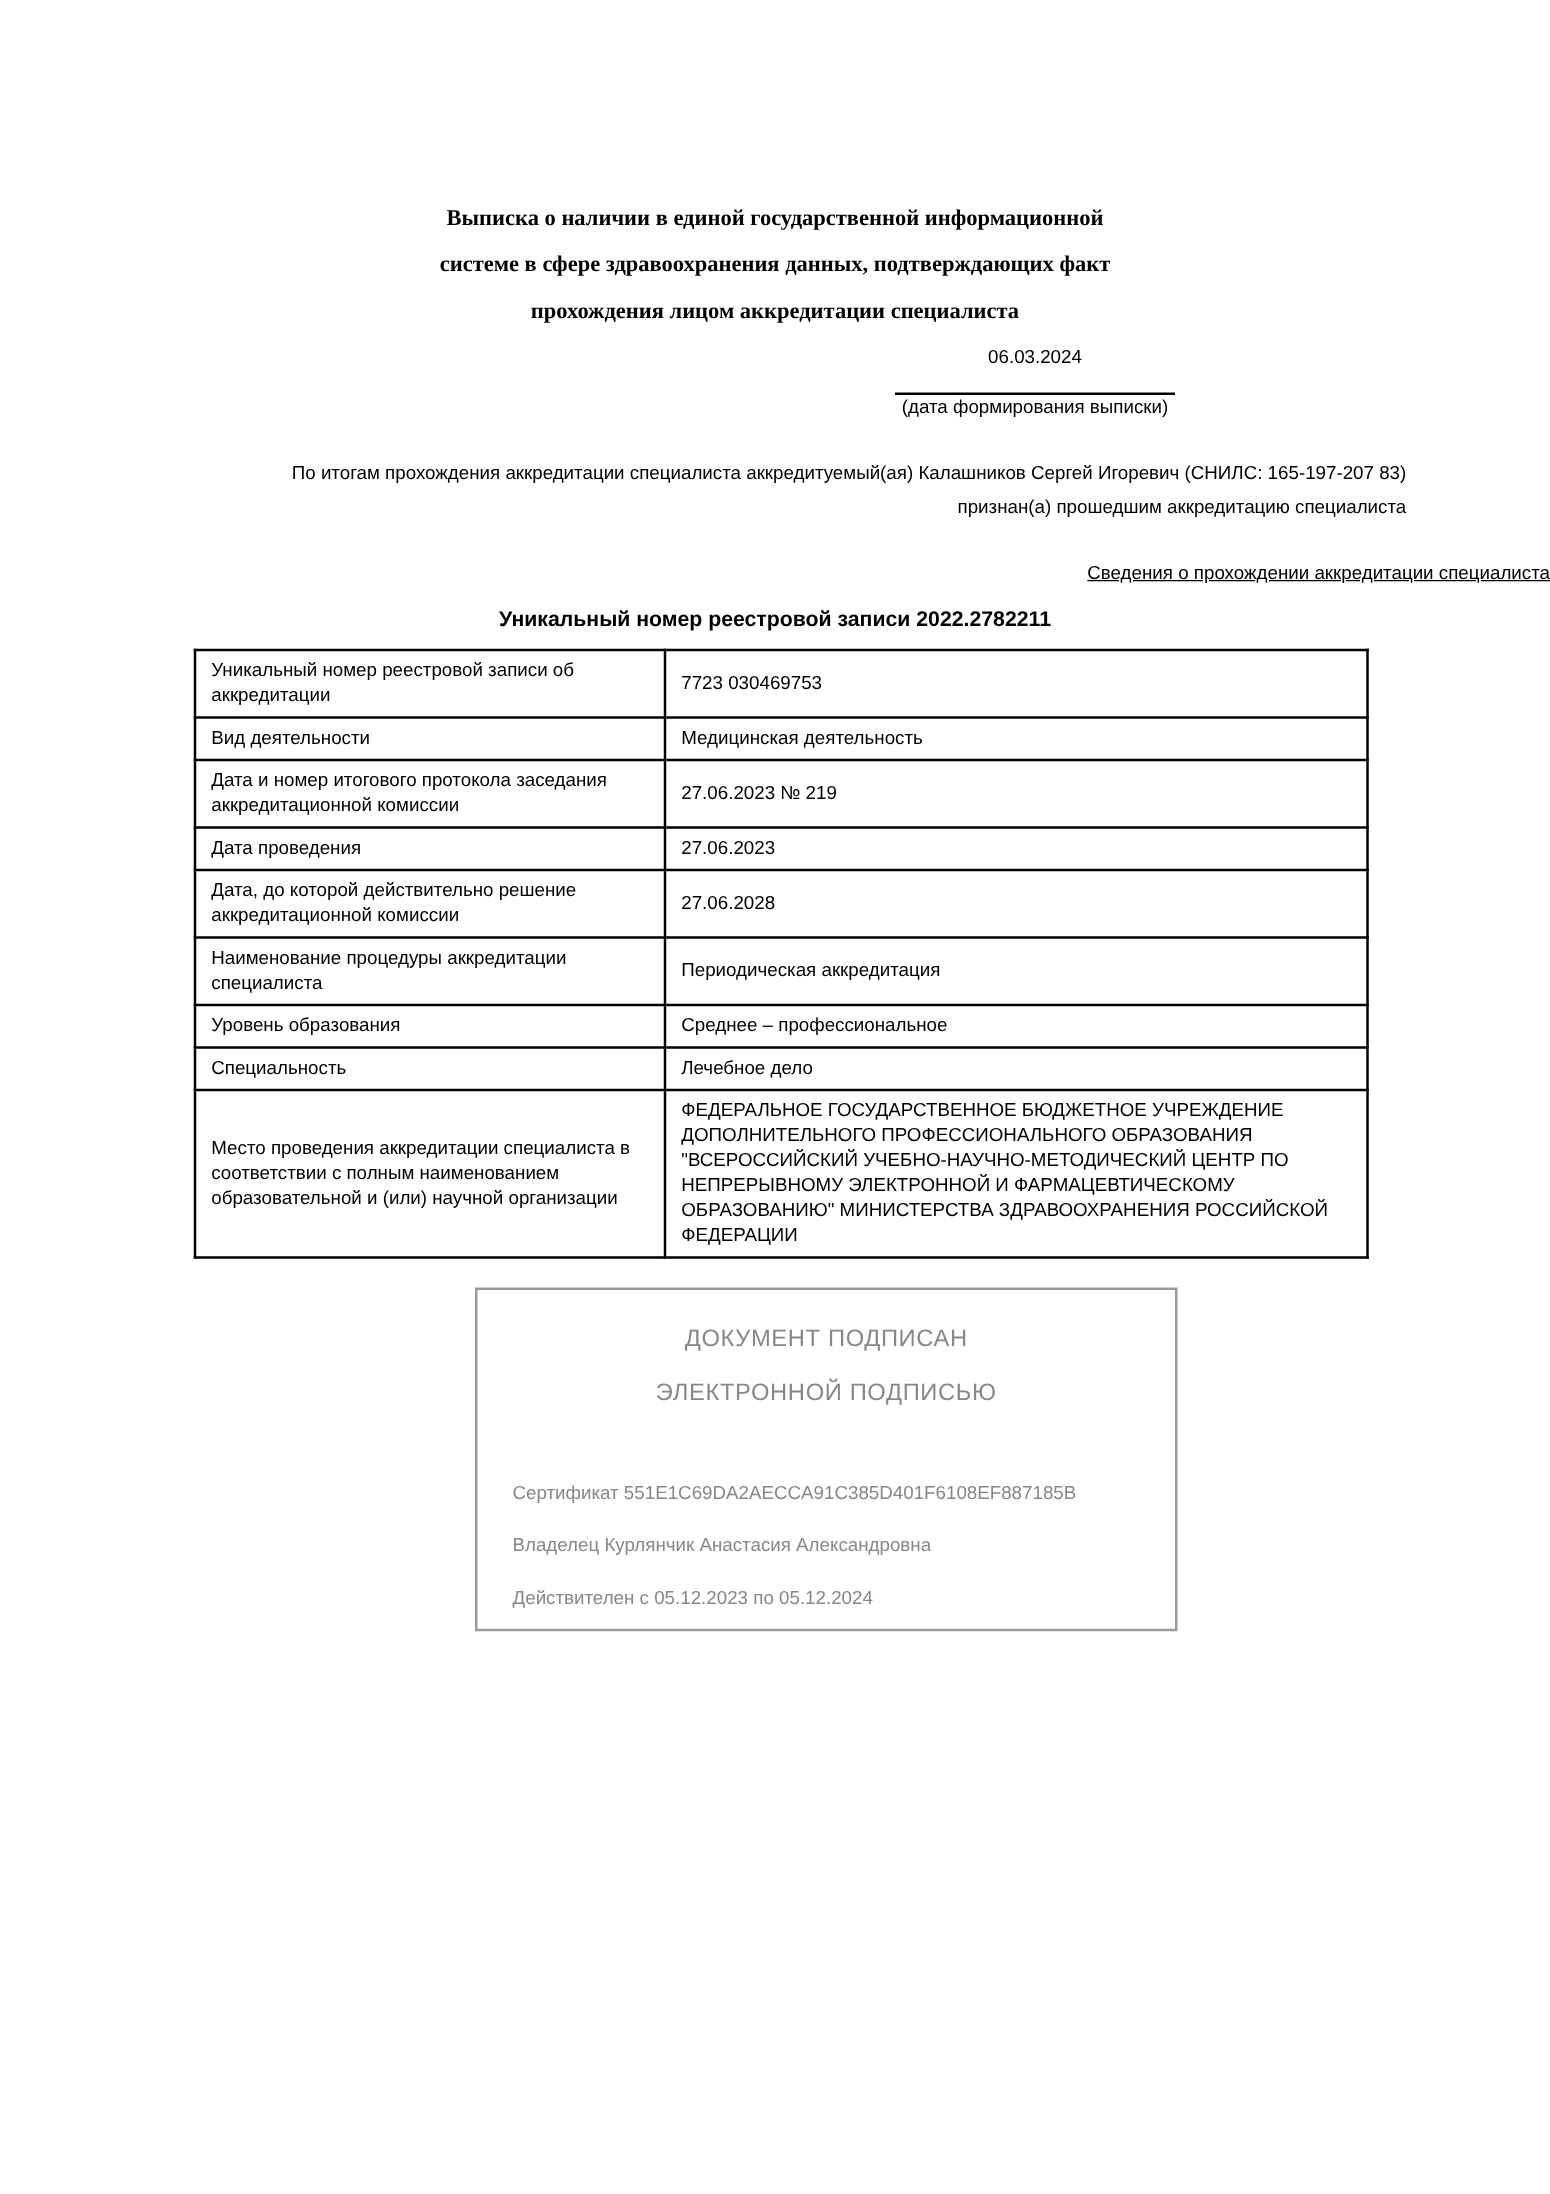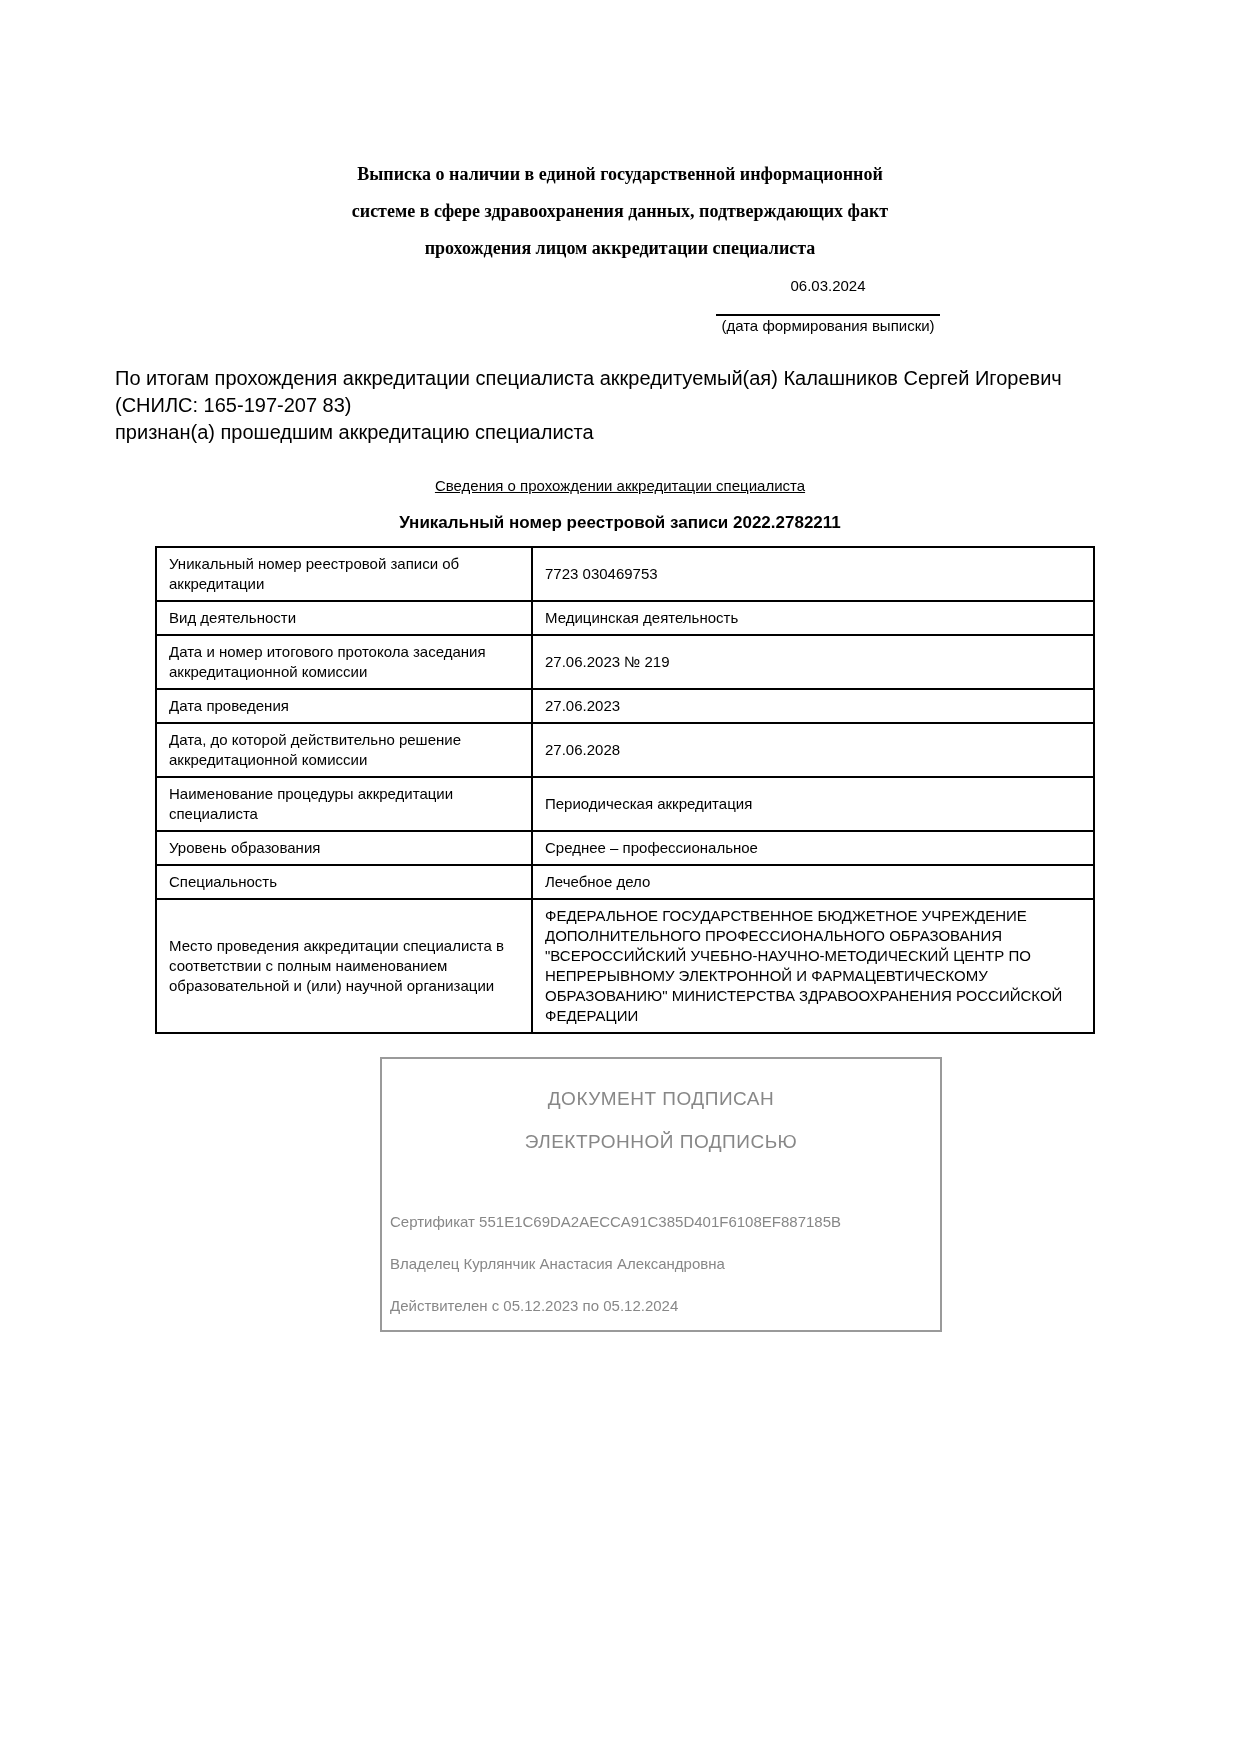--- a/index.html
+++ b/index.html
@@ -30,28 +30,28 @@
   .date-value {
     line-height: 20px;
     border-bottom: 2px solid #000;
     padding-bottom: 18px;
   }
   .date-caption { line-height: 19px; }
 
   .intro {
     margin: 30px auto 0 auto;
     width: 1010px;
-    text-align: left;
-    font-size: 20px;
+    text-align: right;
+    font-size: 15px;
     line-height: 27px;
   }
 
   .section-heading {
     margin-top: 30px;
-    text-align: center;
+    text-align: right;
     font-size: 15px;
     line-height: 19px;
     text-decoration: underline;
   }
 
   .registry-heading {
     margin-top: 17px;
     text-align: center;
     font-size: 17px;
     font-weight: bold;
@@ -82,21 +82,21 @@
     box-sizing: border-box;
   }
   .sig-title {
     text-align: center;
     font-size: 19px;
     line-height: 43px;
     letter-spacing: 0.5px;
   }
   .sig-details {
     margin-top: 50px;
-    padding-left: 8px;
+    padding-left: 28px;
     font-size: 15px;
   }
   .sig-details > div { margin-bottom: 25px; line-height: 17px; }
   .sig-details > div:last-child { margin-bottom: 4px; }
 </style>
 </head>
 <body>
 
 <div class="page">
 

